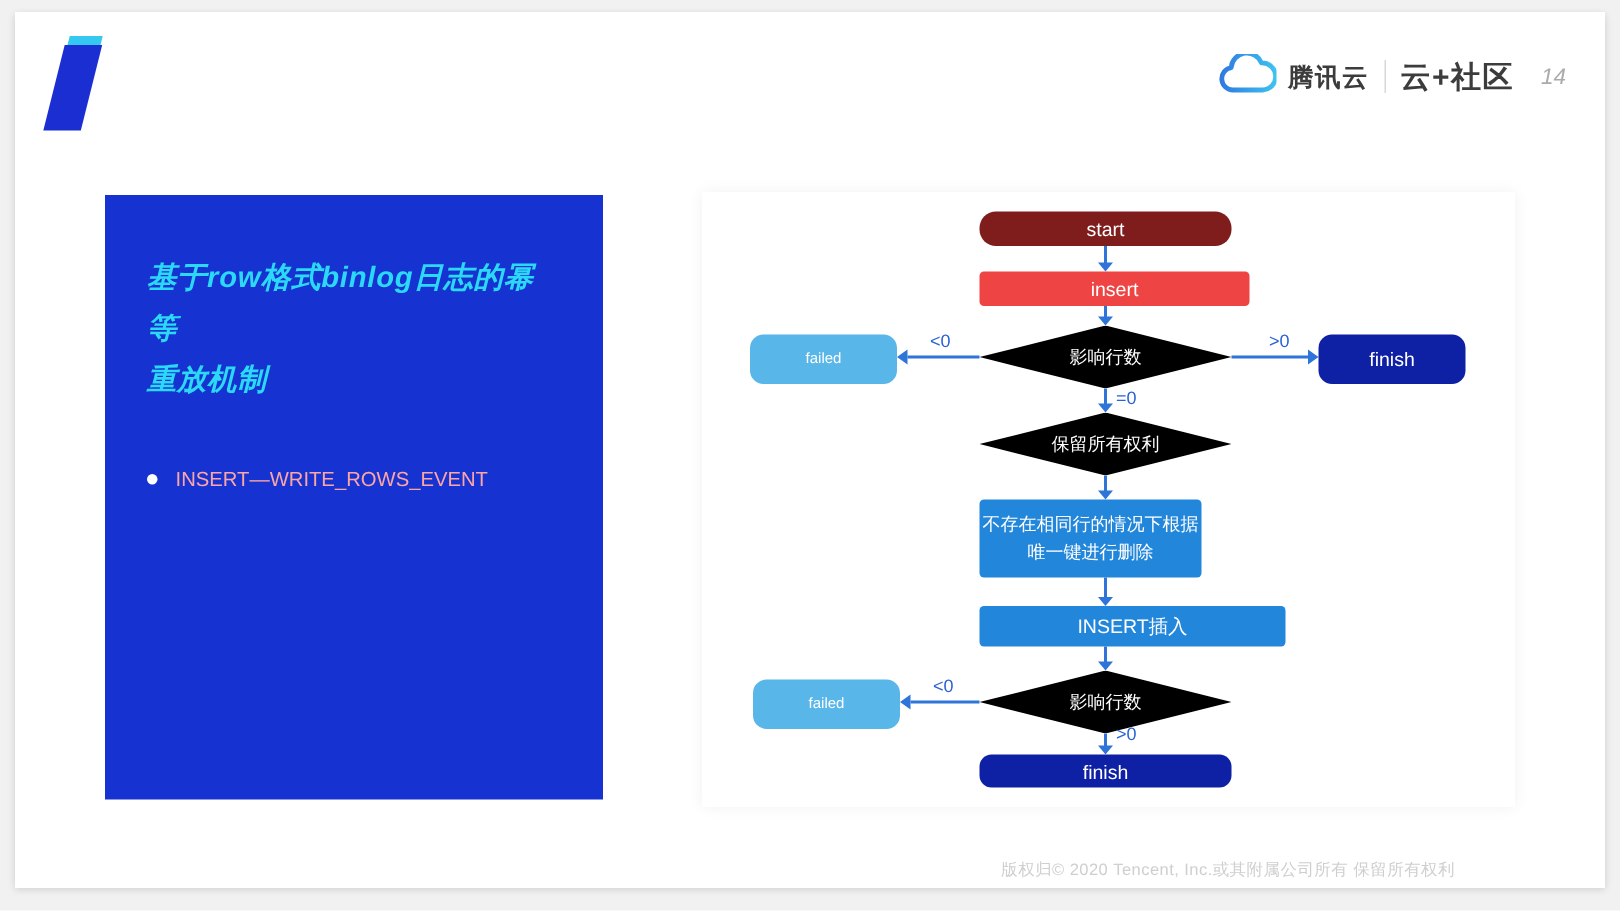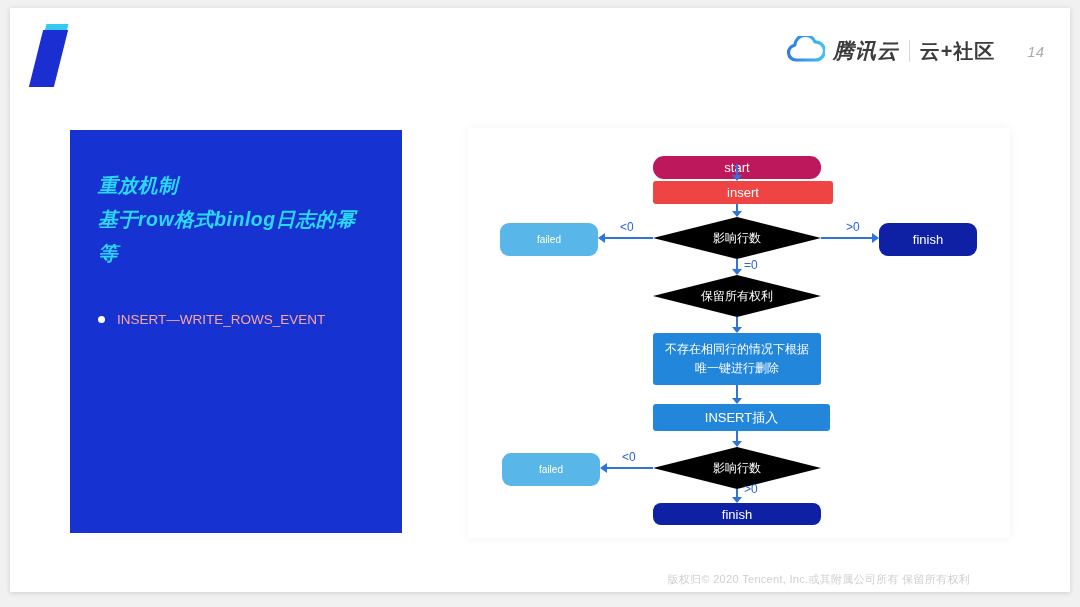--- a/index.html
+++ b/index.html
@@ -7,43 +7,43 @@
   body { background:#f1f1f2; font-family:"Liberation Sans", sans-serif; position:relative; overflow:hidden; }
 
   .slide { position:absolute; left:10px; top:8px; width:1060px; height:584px; background:#ffffff; box-shadow:0 1px 5px rgba(0,0,0,0.15); }
 
   
   .accent-cyan { position:absolute; left:33px; top:16px; width:22px; height:28px; background:#35c9f1; transform:skewX(-14deg); }
   .accent-blue { position:absolute; left:26px; top:22px; width:25px; height:57px; background:#1B2ED1; transform:skewX(-14deg); }
   .page-title { position:absolute; left:65px; top:39px; font-size:17.5px; font-weight:bold; color:#1B35D8; letter-spacing:0.5px; }
   .logo { position:absolute; top:28px; right:26px; display:flex; align-items:center; }
   .cloud-icon { display:block; margin-right:8px; }
-  .brand { font-size:21px; color:#3c3c3c; font-weight:600; letter-spacing:1px;font-style:italic; }
+  .brand { font-size:17px; color:#3c3c3c; font-weight:600; letter-spacing:1px; }
   .divider { width:1px; height:22px; background:#d8d8d8; margin:0 10px; }
   .community { font-size:20px; color:#3c3c3c; font-weight:600; letter-spacing:1px; }
-  .pagenum { font-size:15px; color:#ababab; font-style:italic; margin-left:32px; }
+  .pagenum { font-size:15px; color:#ababab; font-style:italic; margin-left:18px; }
 
   
   .info-panel { position:absolute; left:60px; top:122px; width:332px; height:403px; background:#1632D0; padding:38px 28px 0 28px; color:#fff; }
   .panel-heading { font-style:italic; font-weight:bold; font-size:19.5px; color:#2BD8F7; line-height:1.75; letter-spacing:0.5px; }
   .bullet { display:flex; align-items:center; gap:12px; margin-top:42px; font-size:13.5px; color:#fca5a5; }
   .bullet-dot { width:7px; height:7px; border-radius:50%; background:#ffffff; flex:0 0 auto; }
 
   
   .flow { position:absolute; left:458px; top:120px; width:542px; height:410px; background:#ffffff; box-shadow:0 0 10px rgba(0,0,0,0.06); }
   .fnode { position:absolute; display:flex; align-items:center; justify-content:center; color:#fff; text-align:center; }
-  .n-start   { left:185px; top:28px;  width:168px; height:23px; background:#be185d; border-radius:11px; font-size:13px; }
+  .n-start   { left:185px; top:13px;  width:168px; height:23px; background:#7f1d1d; border-radius:11px; font-size:13px; }
   .n-insert  { left:185px; top:53px;  width:180px; height:23px; background:#ef4444; border-radius:3px;  font-size:13px; }
   .dia       { left:185px; width:168px; height:42px; background:#000000; clip-path:polygon(50% 0,100% 50%,50% 100%,0 50%); font-size:12px; }
   .d1 { top:89px; } .d2 { top:147px; } .d3 { top:319px; }
   .n-failed  { width:98px; height:33px; background:#59B6E9; border-radius:9px; font-size:10px; }
   .f1 { left:32px; top:95px; } .f2 { left:34px; top:325px; }
   .n-finish1 { left:411px; top:95px; width:98px; height:33px; background:#0E20A4; border-radius:9px; font-size:13px; }
-  .n-delete  { left:185px; top:205px; width:168px; height:52px; background:#2286DB; border-radius:3px; font-size:12px; line-height:1.55; flex-direction:column; }
-  .n-insert2 { left:185px; top:276px; width:177px; height:27px; background:#2286DB; border-radius:3px; font-size:13px; }
+  .n-delete  { left:185px; top:205px; width:148px; height:52px; background:#2286DB; border-radius:3px; font-size:12px; line-height:1.55; flex-direction:column; }
+  .n-insert2 { left:185px; top:276px; width:204px; height:27px; background:#2286DB; border-radius:3px; font-size:13px; }
   .n-finish2 { left:185px; top:375px; width:168px; height:22px; background:#0E20A4; border-radius:8px; font-size:13px; }
 
   
   .varrow { position:absolute; left:268px; width:0; border-left:2px solid #2E74D9; }
   .varrow::after { content:""; position:absolute; left:-6px; bottom:-5px; width:0; height:0; border:5px solid transparent; border-top:6px solid #2E74D9; border-bottom:none; }
   .a1{top:36px;height:12px;} .a2{top:76px;height:8px;} .a3{top:131px;height:11px;}
   .a4{top:189px;height:11px;} .a5{top:257px;height:14px;} .a6{top:303px;height:11px;} .a7{top:361px;height:9px;}
   .harrow { position:absolute; height:0; border-top:2px solid #2E74D9; }
   .harrow.toleft::after  { content:""; position:absolute; left:-7px;  top:-6px; width:0; height:0; border:5px solid transparent; border-right:7px solid #2E74D9; border-left:none; }
   .harrow.toright::after { content:""; position:absolute; right:-7px; top:-6px; width:0; height:0; border:5px solid transparent; border-left:7px solid #2E74D9; border-right:none; }
@@ -76,22 +76,22 @@
       <path d="M30.8 24H11a7.5 7.5 0 0 1-1.2-14.9A10.5 10.5 0 0 1 30 5.9 8.7 8.7 0 0 1 30.8 24z" fill="none" stroke="url(#cg)" stroke-width="3.2" stroke-linejoin="round"></path>
     </svg>
     <span class="brand">腾讯云</span>
     <span class="divider"></span>
     <span class="community">云+社区</span>
     <span class="pagenum">14</span>
   </div>
 
   <div class="info-panel">
     <div class="panel-heading">
+      <div>基于row格式binlog日志的幂等</div>
       <div>重放机制</div>
-      <div>基于row格式binlog日志的幂等</div>
     </div>
     <div class="bullet">
       <span class="bullet-dot"></span>
       <span>INSERT—WRITE_ROWS_EVENT</span>
     </div>
   </div>
 
   <div class="flow">
 
     <div class="fnode n-start">start</div>

